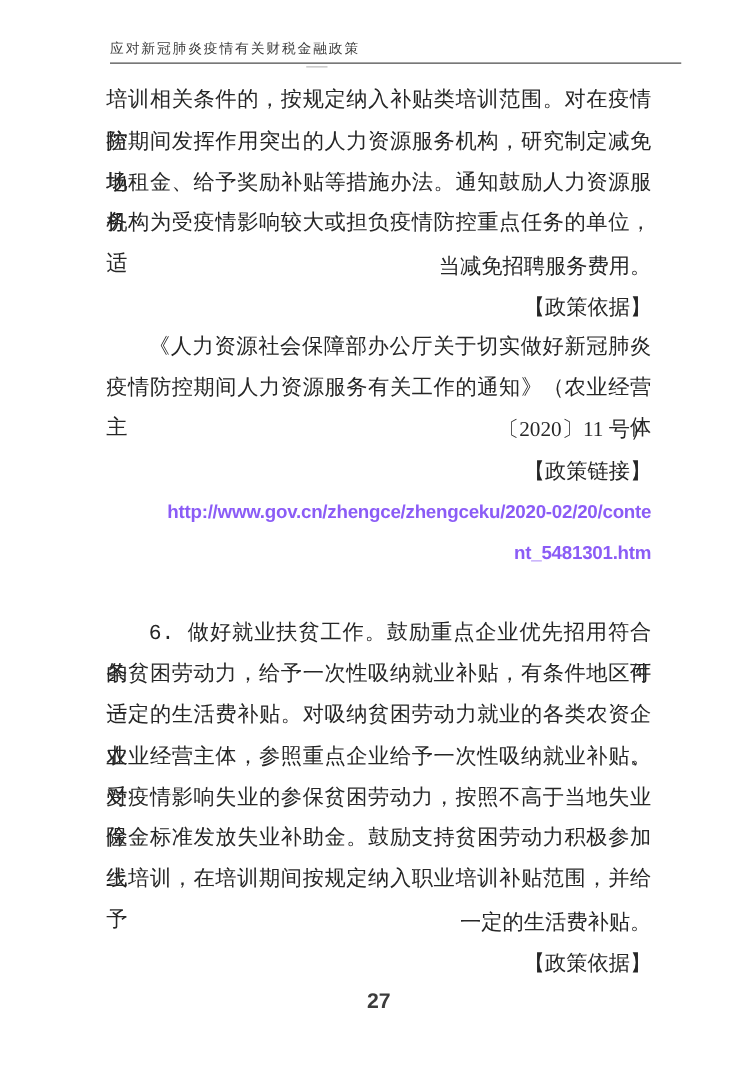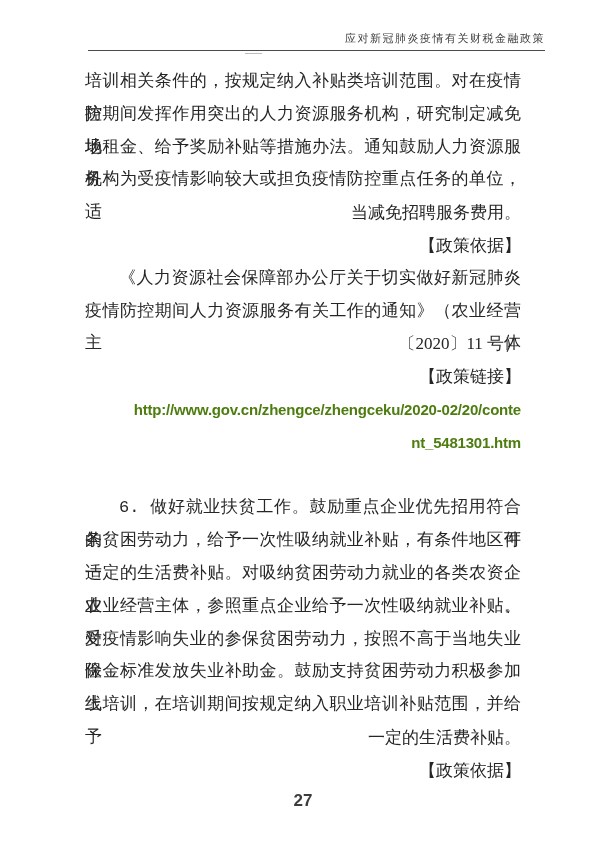--- a/index.html
+++ b/index.html
@@ -10,21 +10,21 @@
     overflow: hidden;
     font-family: "Liberation Serif", "DejaVu Serif", serif;
   }
   .page {
     position: absolute; inset: 0;
     background: #ffffff;
   }
   .header {
     position: absolute;
     top: 31px; left: 88px; width: 457px;
-    text-align: right;
+    text-align: left;
   }
   .header-title {
     display: block;
     font-size: 11px;
     letter-spacing: 1.5px;
     color: #3d3d3d;
     padding-bottom: 4px;
   }
   .header-rule {
     display: block;
@@ -54,21 +54,21 @@
     text-align: justify;
     text-align-last: justify;
     font-family: Liberation Mono, monospace;
   }
   .line.indent { text-indent: 2em; }
   .line.url {
     font-family: "Liberation Sans", "DejaVu Sans", sans-serif;
     font-weight: 700;
     font-size: 15px;
     letter-spacing: -0.2px;
-    color: #4d7c0f;
+    color: #8b5cf6;
   }
   .line.spacer { height: 32.8px; }
   .page-number {
     position: absolute;
     top: 791px; left: 85px; width: 436px;
     text-align: center;
     font-family: "Liberation Sans", "DejaVu Sans", sans-serif;
     font-weight: 700;
     font-size: 17px;
     color: #3c3c3c;

